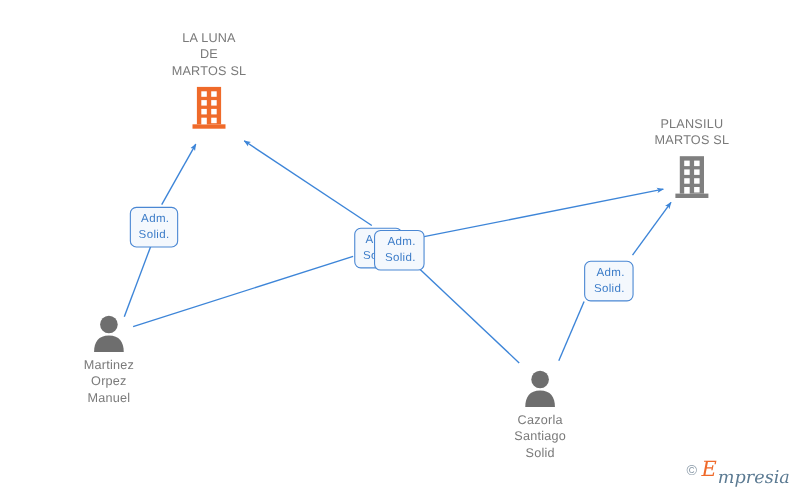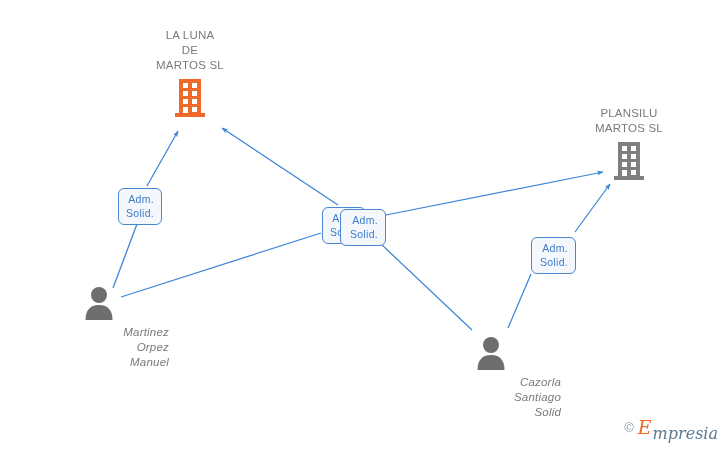--- a/index.html
+++ b/index.html
@@ -43,22 +43,21 @@
     display: flex;
     align-items: flex-end;
     justify-content: center;
   }
 
   
   .person-node {
     position: absolute;
     width: 140px;
     margin-left: -70px;
-    text-align: right;
-    font-style: italic;
+    text-align: center;
   }
   .person-wrap {
     height: 34px;
     display: flex;
     align-items: flex-end;
     justify-content: center;
   }
   .person-name {
     margin-top: 5px;
     font-size: 11.5px;

